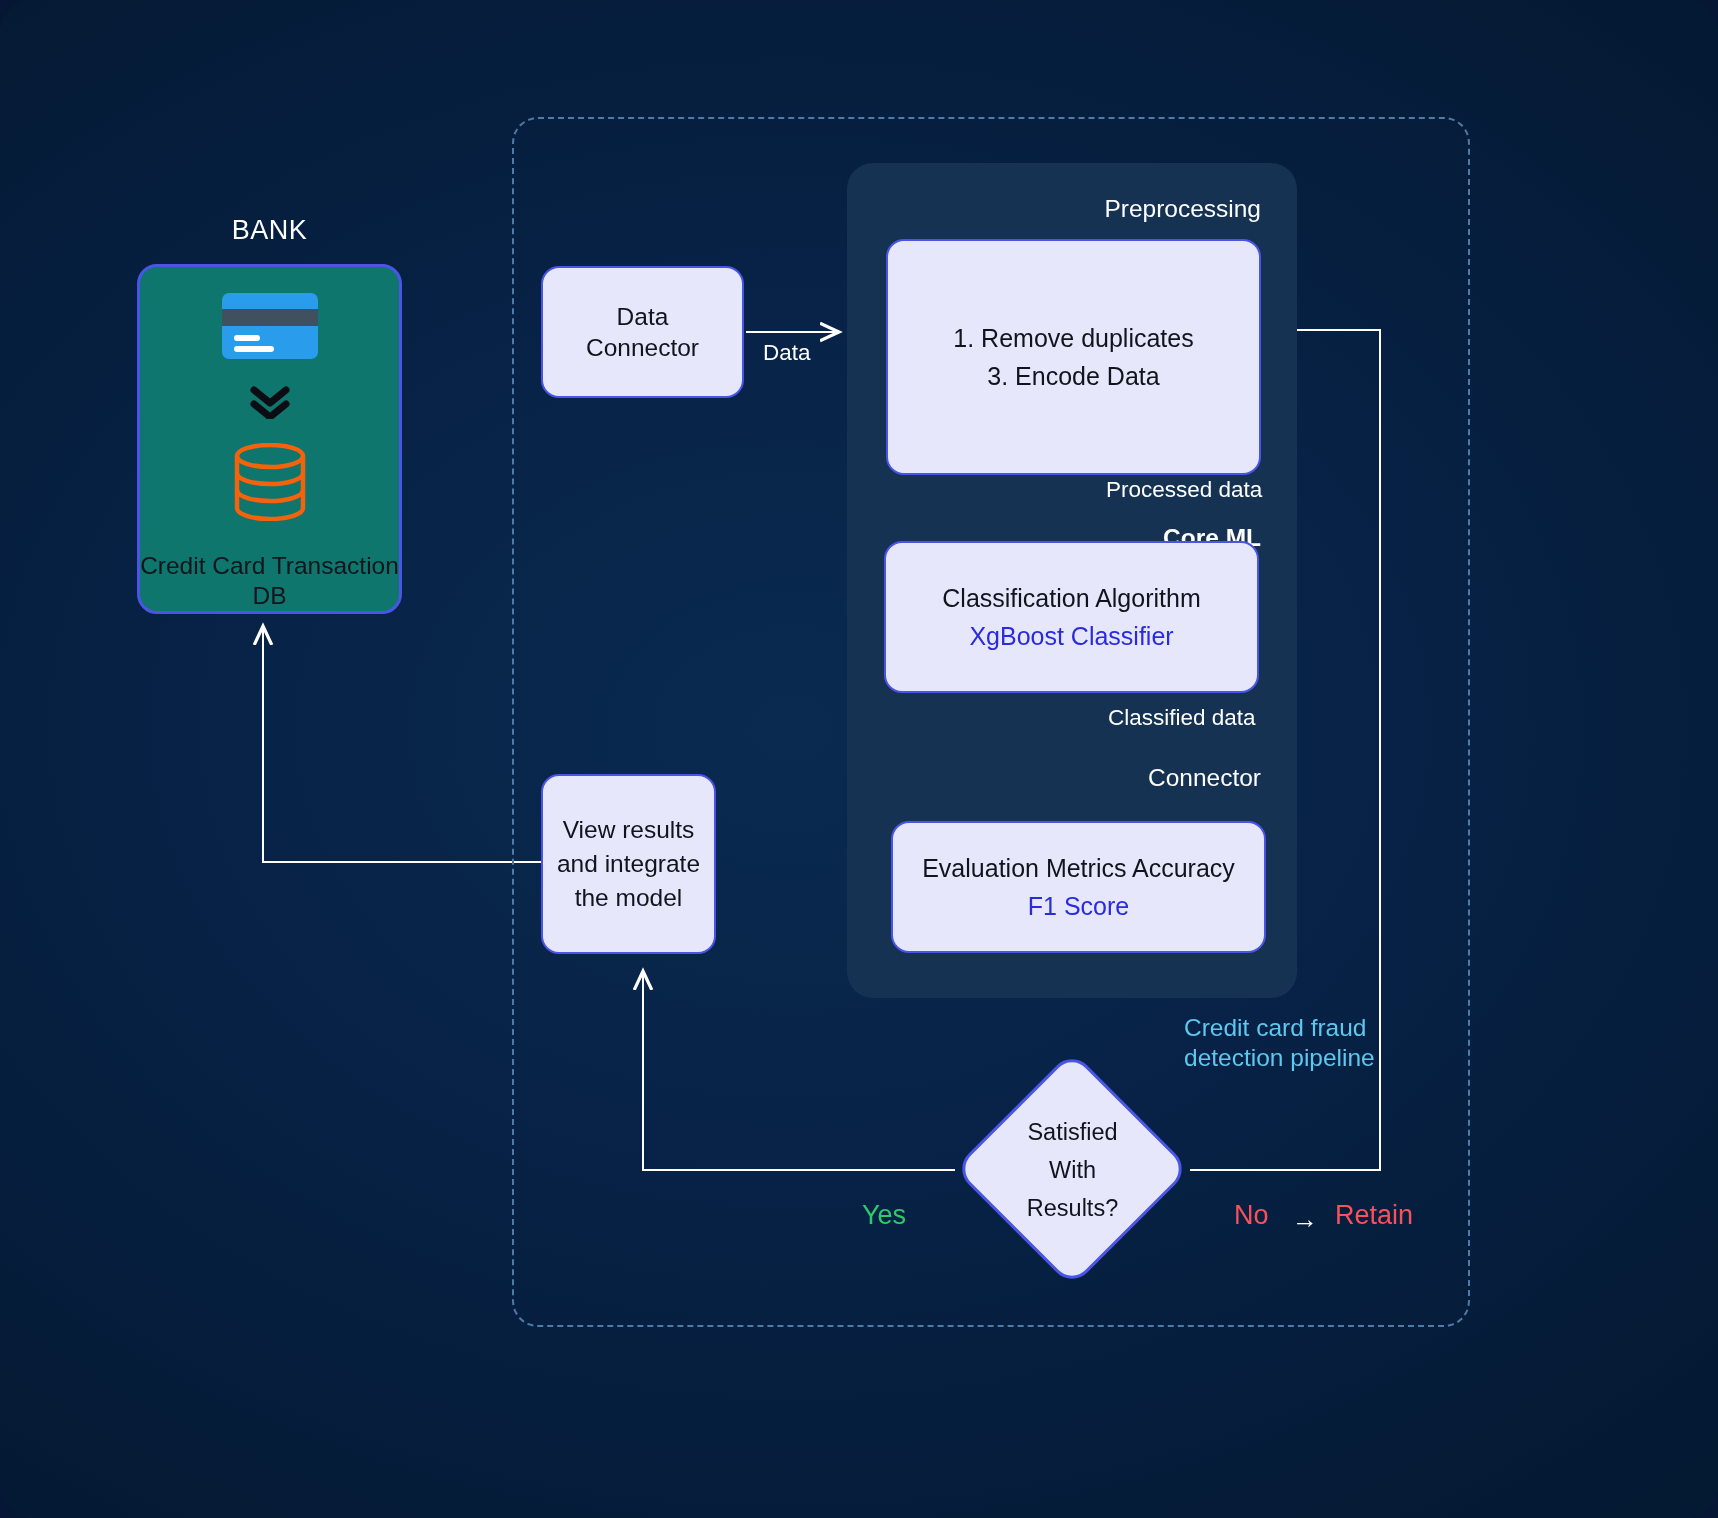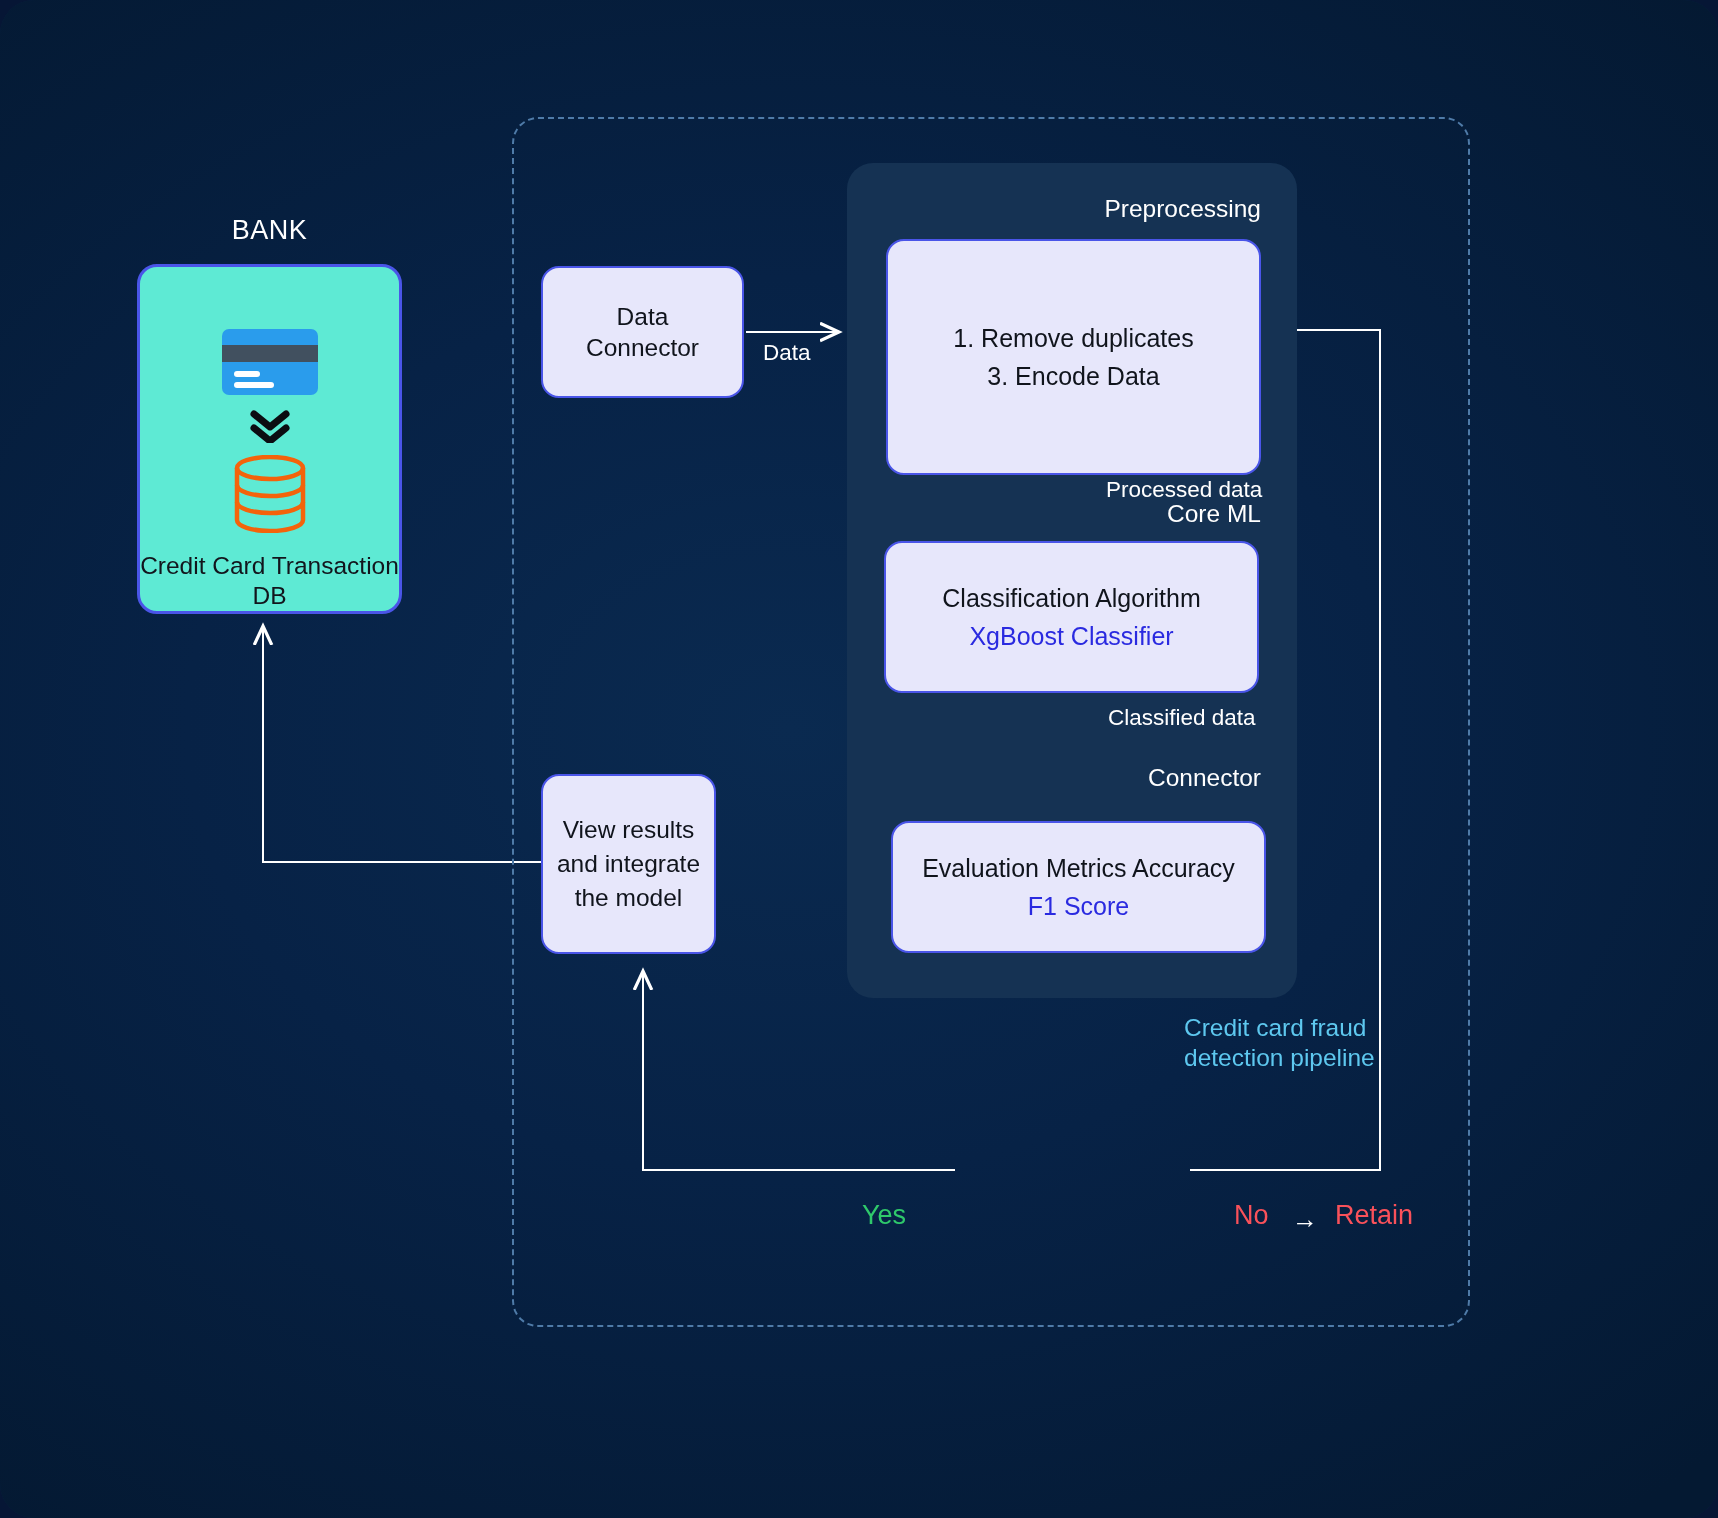--- a/index.html
+++ b/index.html
@@ -59,28 +59,28 @@
     position: absolute;
     color: #ffffff;
     font-size: 27px;
     letter-spacing: 0.5px;
     text-align: center;
   }
   .bank-card {
     position: absolute;
     left: 137px; top: 264px;
     width: 265px; height: 350px;
-    background: #5eead4;
+    background: #0f766e;
     border: 3px solid #4a55e8;
     border-radius: 20px;
     box-sizing: border-box;
     display: flex;
     flex-direction: column;
     align-items: center;
-    justify-content: flex-end;
+    justify-content: space-between;
     padding-top: 26px;
   }
   .cc-icon { width: 96px; height: 66px; }
   .chev-icon { margin-top: 14px; width: 44px; height: 34px; }
   .db-icon { margin-top: 12px; width: 74px; height: 78px; }
   .bank-card-text {
     margin-top: 18px;
     color: #12151c;
     font-size: 24.5px;
     line-height: 30px;
@@ -285,21 +285,21 @@
 
   <div class="stage-title" style="left:1000px; top:195px; width:261px;">Preprocessing</div>
 
   <div class="node prep-box">
     <span class="line">1. Remove duplicates</span>
     <span class="line">3. Encode Data</span>
   </div>
 
   <div class="edge-label" style="left:1106px; top:437px;margin-top:40px;">Processed data</div>
 
-  <div class="stage-title" style="left:1000px; top:500px; width:261px;">Core ML</div>
+  <div class="stage-title" style="left:1000px; top:524px; width:261px;font-weight:bold;">Core ML</div>
 
   <div class="node core-box">
     <span class="line">Classification Algorithm</span>
     <span class="line accent-sub">XgBoost Classifier</span>
   </div>
 
   <div class="edge-label" style="left:1108px; top:705px;">Classified data</div>
 
   <div class="stage-title" style="left:1000px; top:764px; width:261px;">Connector</div>
 
@@ -307,20 +307,28 @@
     <span class="line">Evaluation Metrics Accuracy</span>
     <span class="line accent-sub">F1 Score</span>
   </div>
 
   <div class="node view-results">
     <span class="line">View results</span>
     <span class="line">and integrate</span>
     <span class="line">the model</span>
   </div>
 
+  <div class="diamond-wrap">
+    <div class="diamond"></div>
+    <div class="diamond-text">
+      <span class="line">Satisfied</span>
+      <span class="line">With</span>
+      <span class="line">Results?</span>
+    </div>
+  </div>
 
   <div class="pipeline-caption">
     <span class="line">Credit card</span>
     <span class="line">fraud detection</span>
     <span class="line">pipeline</span>
   </div>
 
   <div class="yes-label">Yes</div>
   <div class="no-label">No</div>
   <div class="no-arrow">→</div>

